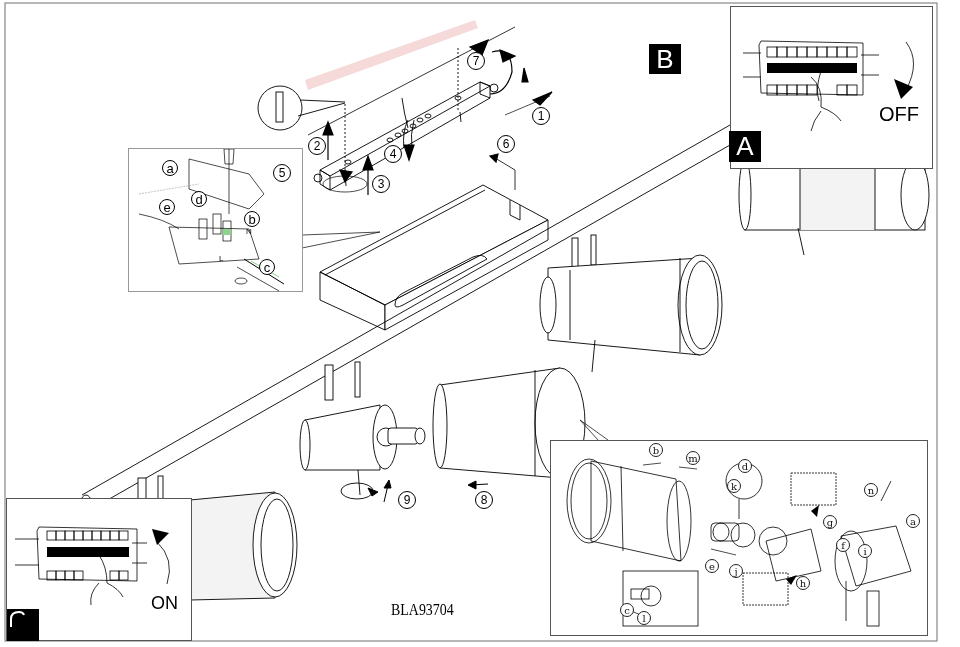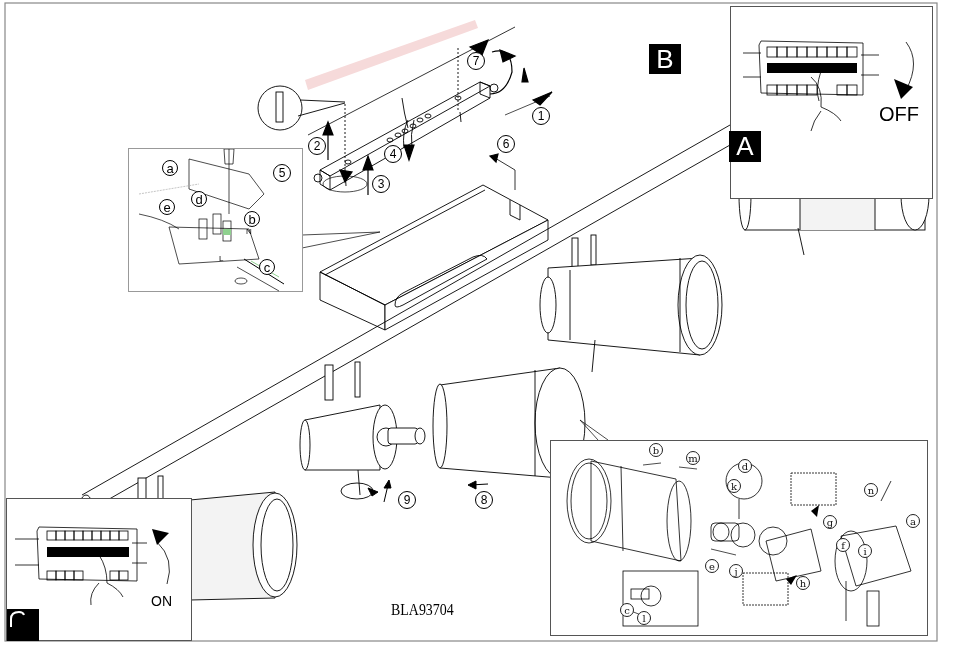--- a/index.html
+++ b/index.html
@@ -144,21 +144,21 @@
   </g>
 
   <g stroke="#000" stroke-width="0.7" fill="none">
     <line x1="302" y1="235" x2="380" y2="232"></line>
     <line x1="302" y1="248" x2="380" y2="232"></line>
     <line x1="580" y1="420" x2="608" y2="440"></line>
     <line x1="580" y1="420" x2="598" y2="440"></line>
   </g>
 </svg>
 
-<div class="panel" style="left:730px; top:6px; width:203px; height:193px;">
+<div class="panel" style="left:730px; top:6px; width:203px; height:163px;">
   <svg width="203" height="155" viewBox="0 0 203 155">
     <g fill="none" stroke="#000" stroke-width="0.8">
       <line x1="12" y1="46" x2="30" y2="46"></line>
         <line x1="12" y1="70" x2="30" y2="70"></line>
       <line x1="130" y1="48" x2="148" y2="48"></line>
         <line x1="130" y1="68" x2="148" y2="68"></line>
       <path d="M28,38 L30,34 L132,36 L132,88 L30,86 Z"></path>
       <g>
         <rect x="36" y="40" width="10" height="10"></rect>
           <rect x="46" y="40" width="10" height="10"></rect>
@@ -214,21 +214,21 @@
         <rect x="67" y="72" width="9" height="9"></rect>
         <rect x="103" y="72" width="9" height="9"></rect>
         <rect x="112" y="72" width="9" height="9"></rect>
       <path d="M92,56 q8,12 8,28 q12,6 16,14"></path>
       <path d="M92,84 q-10,10 -8,22"></path>
       <path d="M160,85 q8,-25 -10,-42"></path>
     </g>
     <rect x="40" y="48" width="82" height="10" fill="#000"></rect>
     <polygon points="145,30 162,34 150,46" fill="#000"></polygon>
   </svg>
-  <div class="word" style="left:144px; top:94px; font-size:14px;">ON</div>
+  <div class="word" style="left:144px; top:94px; font-size:18px;">ON</div>
   <div class="badge" style="left:0px; top:110px; width:32px; height:32px;">
     <svg width="20" height="20" viewBox="0 0 20 20">
         <path d="M4,18 L4,10 Q4,3 12,3 Q16,3 17,6" fill="none" stroke="#fff" stroke-width="2"></path>
       </svg>
   </div>
 </div>
 
 <div class="panel" style="left:128px; top:148px; width:175px; height:144px; border-color:#999;">
   <svg width="175" height="144" viewBox="0 0 175 144">
     <g fill="none" stroke="#000" stroke-width="0.7">

